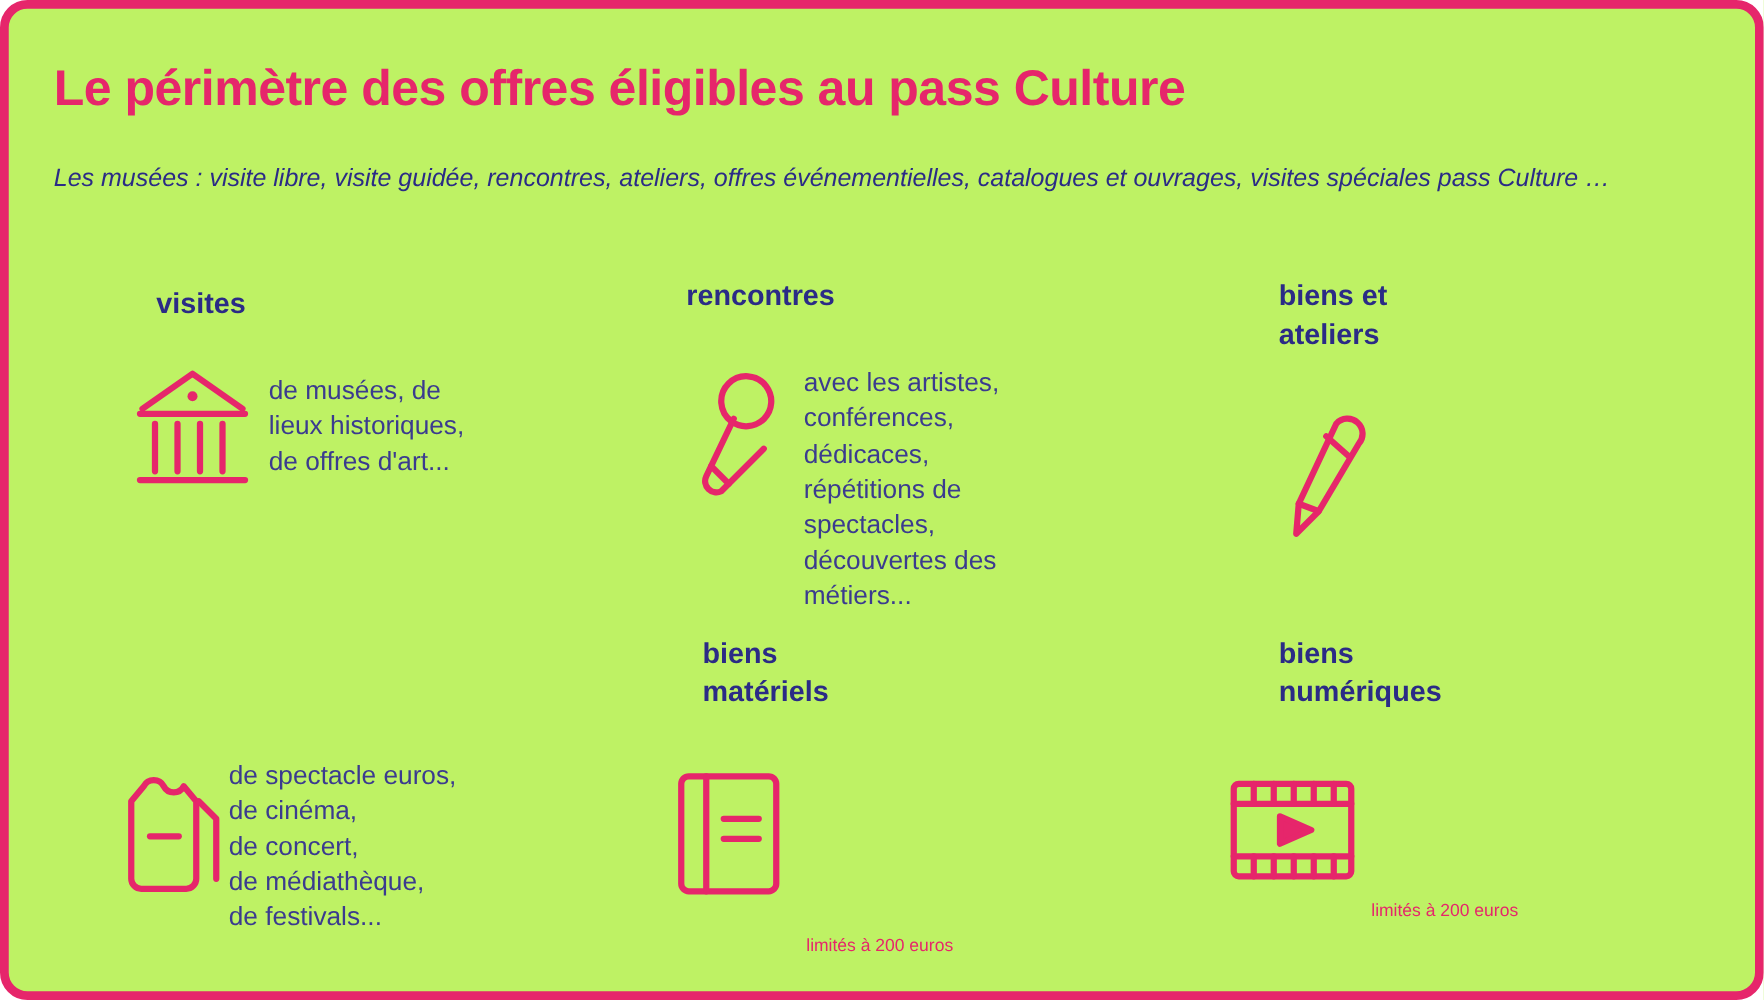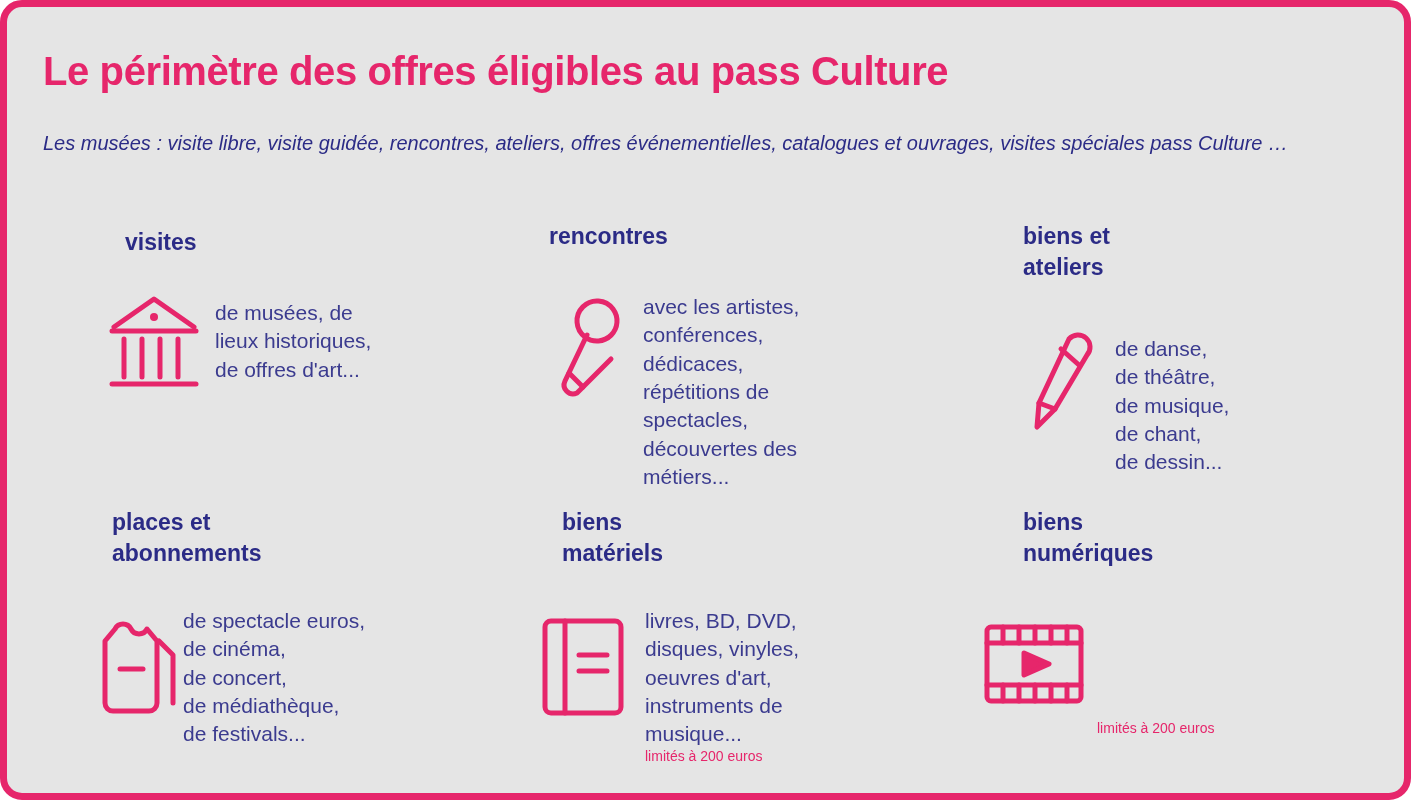--- a/index.html
+++ b/index.html
@@ -13,21 +13,21 @@
     font-family: "Liberation Sans", sans-serif;
     overflow: hidden;
   }
   .slide {
     position: relative;
     width: 1411px;
     height: 800px;
     box-sizing: border-box;
     border: 7px solid #e6266b;
     border-radius: 22px;
-    background: #e5e5e5;
+    background: #bef264;
     overflow: hidden;
   }
   .title {
     position: absolute;
     left: 36px;
     top: 42px;
     font-size: 40px;
     font-weight: bold;
     color: #e6266b;
     letter-spacing: -0.4px;
@@ -165,30 +165,23 @@
 ateliers</div>
       <div class="cell-icon">
         <svg width="80" height="110" viewBox="0 0 80 110">
           <g fill="none" stroke="#e6266b" stroke-width="5" stroke-linecap="round" stroke-linejoin="round">
             <path d="M48 8 a12 12 0 0 1 18 16 L34 78 L16 96 L18 72 Z"></path>
             <path d="M40 18 L58 34"></path>
             <path d="M18 72 L34 78"></path>
           </g>
         </svg>
       </div>
-      <div class="cell-text">de danse,
-de théâtre,
-de musique,
-de chant,
-de dessin...</div>
     </div>
 
     <div class="cell" id="cell-places">
-      <div class="cell-heading">places et
-abonnements</div>
       <div class="cell-icon">
         <svg width="110" height="110" viewBox="0 0 110 110">
           <g fill="none" stroke="#e6266b" stroke-width="5" stroke-linecap="round" stroke-linejoin="round">
             <path d="M28 18 a9 9 0 0 1 16 0 a9 9 0 0 0 16 0 L70 30 L70 92 a8 8 0 0 1 -8 8 L26 100 a8 8 0 0 1 -8 -8 L18 30 Z"></path>
             <path d="M33 58 L56 58"></path>
             <path d="M72 30 L86 44 L86 92"></path>
           </g>
         </svg>
       </div>
       <div class="cell-text">de spectacle euros,
@@ -203,25 +196,20 @@
 matériels</div>
       <div class="cell-icon">
         <svg width="100" height="110" viewBox="0 0 100 110">
           <g fill="none" stroke="#e6266b" stroke-width="5" stroke-linecap="round" stroke-linejoin="round">
             <rect x="10" y="10" width="76" height="92" rx="6"></rect>
             <path d="M30 10 L30 102"></path>
             <path d="M44 44 L72 44 M44 60 L72 60"></path>
           </g>
         </svg>
       </div>
-      <div class="cell-text">livres, BD, DVD,
-disques, vinyles,
-oeuvres d'art,
-instruments de
-musique...</div>
       <div class="cell-note">limités à 200 euros</div>
     </div>
 
     <div class="cell" id="cell-biens-num">
       <div class="cell-heading">biens
 numériques</div>
       <div class="cell-icon">
         <svg width="110" height="95" viewBox="0 0 110 95">
           <g fill="none" stroke="#e6266b" stroke-width="5" stroke-linecap="round" stroke-linejoin="round">
             <rect x="8" y="10" width="94" height="74" rx="4"></rect>

